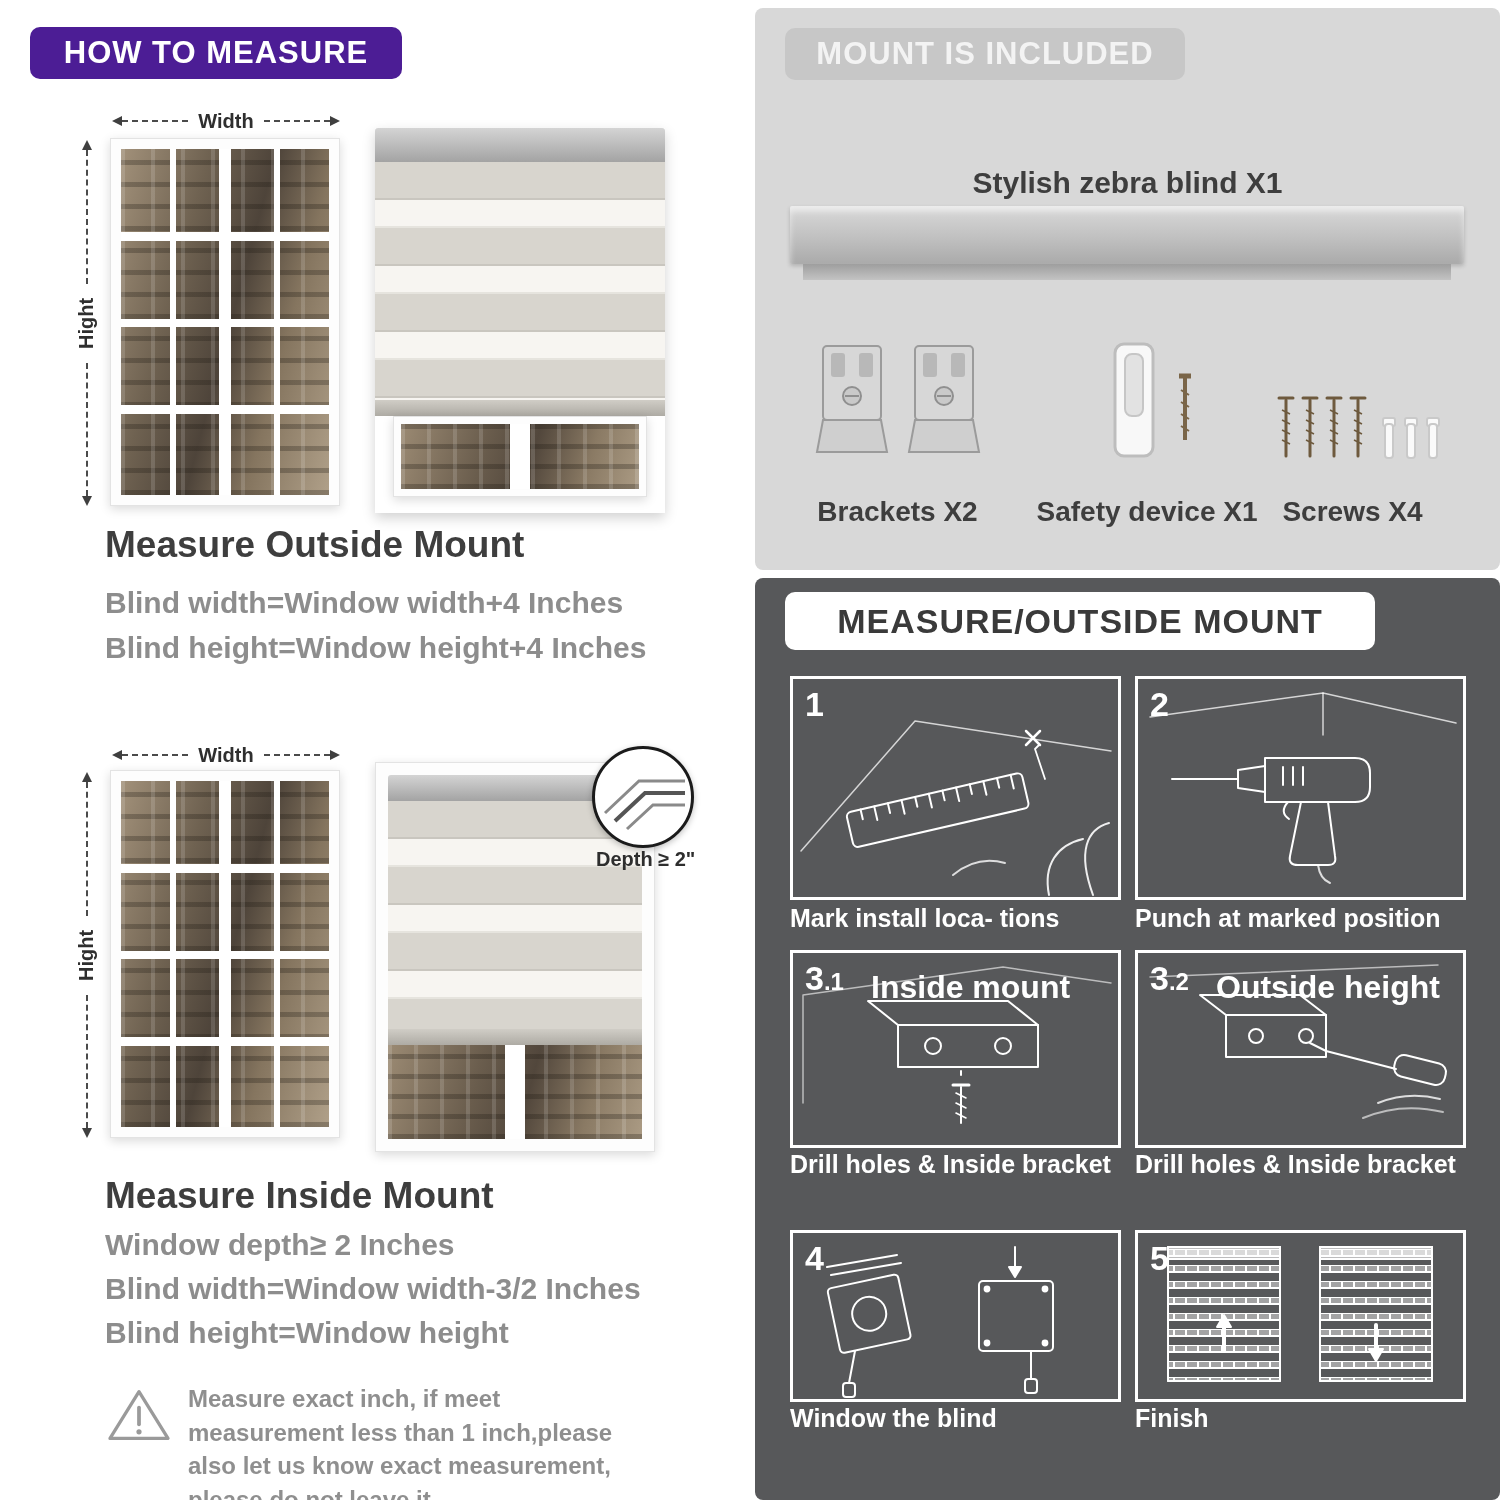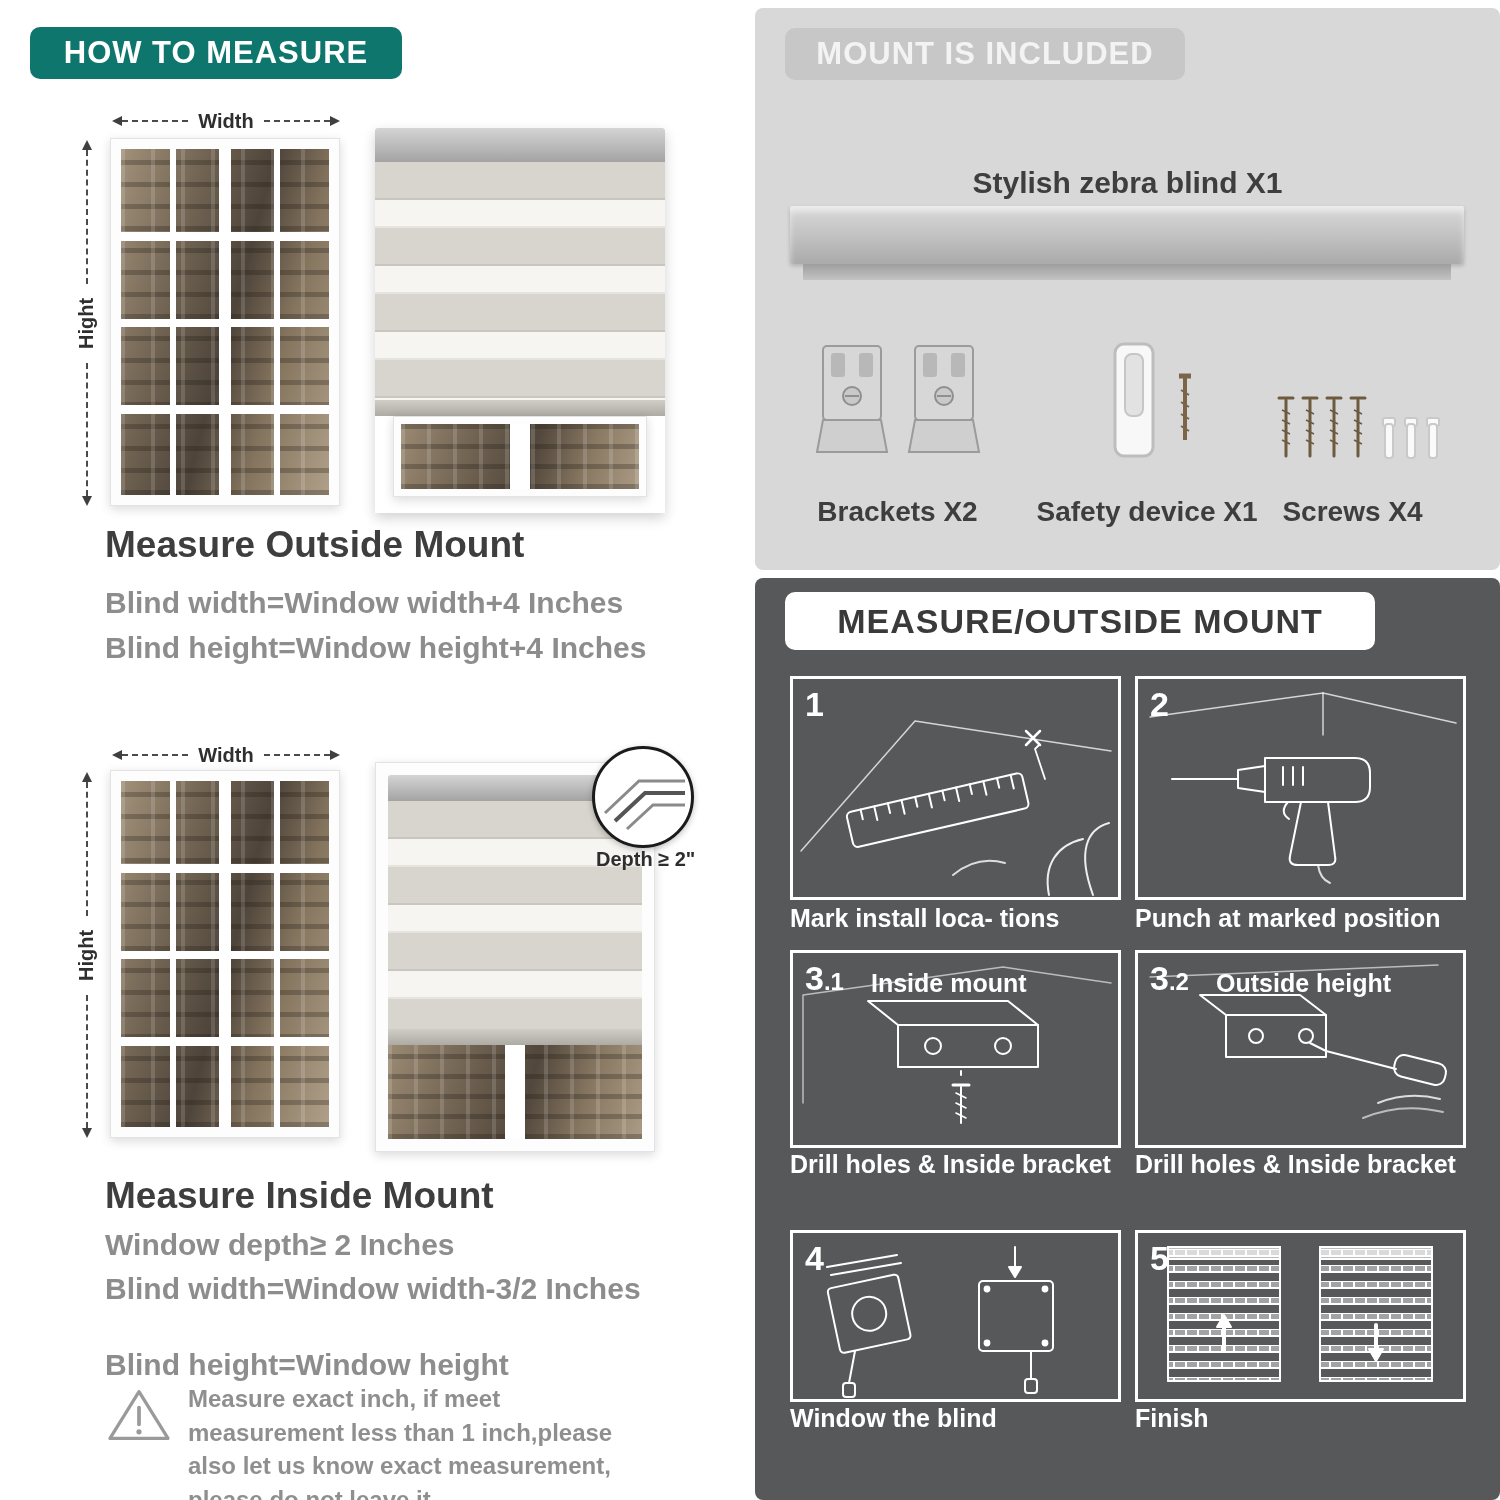--- a/index.html
+++ b/index.html
@@ -3,21 +3,21 @@
 <meta charset="utf-8">
 <style>
   html,body{margin:0;padding:0;background:#fff;}
   .canvas{position:relative;width:1500px;height:1500px;background:#fff;overflow:hidden;
           font-family:"Liberation Sans", sans-serif;}
   .abs{position:absolute;}
 
   
   .pill{display:flex;align-items:center;justify-content:center;border-radius:10px;
         font-weight:bold;letter-spacing:1px;}
-  .pill-how{left:30px;top:27px;width:372px;height:52px;background:#0f766e;color:#fff;font-size:31px;}
+  .pill-how{left:30px;top:27px;width:372px;height:52px;background:#4c1d95;color:#fff;font-size:31px;}
   .pill-included{left:30px;top:20px;width:400px;height:52px;background:#c7c7c7;color:#f3f3f3;font-size:31px;}
   .pill-mount{left:30px;top:14px;width:590px;height:58px;background:#ffffff;color:#3a3a3a;font-size:34px;border-radius:10px;}
 
   
   .title{font-size:37px;font-weight:bold;color:#3e3e3e;}
   .grayline{font-size:30px;font-weight:bold;color:#8d8d8d;}
   .itemlabel{font-size:28px;font-weight:bold;color:#3e3e3e;text-align:center;}
   .caption{font-size:25px;font-weight:bold;color:#fff;}
   .depth-label{font-size:20px;font-weight:bold;color:#2e2e2e;}
   .warn-text{font-size:24px;font-weight:bold;color:#8f8f8f;line-height:1.4;width:460px;}
@@ -68,21 +68,21 @@
   .headrail{left:35px;top:198px;width:674px;height:58px;border-radius:2px;
     background:linear-gradient(180deg,#d9d9d9,#c0c0c0 55%,#aaaaaa);
     box-shadow:inset 0 5px 6px rgba(255,255,255,.55), 0 2px 4px rgba(0,0,0,.18);}
   .headrail-lip{left:48px;top:256px;width:648px;height:16px;
     background:linear-gradient(180deg,#9e9e9e,#c3c3c3);}
 
   
   .step-box{border:3px solid #fff;background:#57585a;}
   .step-num{position:absolute;top:6px;left:12px;font-size:34px;font-weight:bold;color:#fff;}
   .step-sub{font-size:24px;}
-  .step-side-label{position:absolute;top:16px;left:78px;font-size:25px;font-weight:bold;color:#fff;}
+  .step-side-label{position:absolute;top:16px;left:78px;font-size:32px;font-weight:bold;color:#fff;}
   .lineart{position:absolute;inset:0;width:100%;height:100%;}
 
   .zoom-circle{width:96px;height:96px;border-radius:50%;background:#fff;border:3px solid #1b1b1b;
     box-shadow:0 2px 6px rgba(0,0,0,.25);z-index:5;}
   svg{display:block;}
 </style>
 </head>
 <body>
 
 <div class="canvas">
@@ -156,21 +156,21 @@
         <polyline points="10,64 44,32 90,32" fill="none" stroke="#8a8a8a" stroke-width="3"></polyline>
         <polyline points="20,72 50,44 90,44" fill="none" stroke="#555" stroke-width="4"></polyline>
         <polyline points="32,80 58,56 90,56" fill="none" stroke="#8a8a8a" stroke-width="3"></polyline>
       </svg>
     </div>
     <div class="abs depth-label" style="left:596px;top:848px;">Depth ≥ 2"</div>
 
     <div class="abs title" style="left:105px;top:1175px;">Measure Inside Mount</div>
     <div class="abs grayline" style="left:105px;top:1228px;">Window depth≥ 2 Inches</div>
     <div class="abs grayline" style="left:105px;top:1272px;">Blind width=Window width-3/2 Inches</div>
-    <div class="abs grayline" style="left:105px;top:1316px;margin-top:32px;">Blind height=Window height</div>
+    <div class="abs grayline" style="left:105px;top:1316px;">Blind height=Window height</div>
 
     <div class="abs" style="left:106px;top:1386px;">
       <svg viewBox="0 0 70 62" width="66" height="58">
         <path d="M35 6 L66 56 L4 56 Z" fill="none" stroke="#9a9a9a" stroke-width="3.5" stroke-linejoin="round"></path>
         <line x1="35" y1="23" x2="35" y2="41" stroke="#9a9a9a" stroke-width="4" stroke-linecap="round"></line>
         <circle cx="35" cy="49" r="2.8" fill="#9a9a9a"></circle>
       </svg>
     </div>
     <div class="abs warn-text" style="left:188px;top:1382px;">Measure exact inch, if meet measurement less than 1 inch,please also let us know exact measurement, please do not leave it</div>
   </div>

